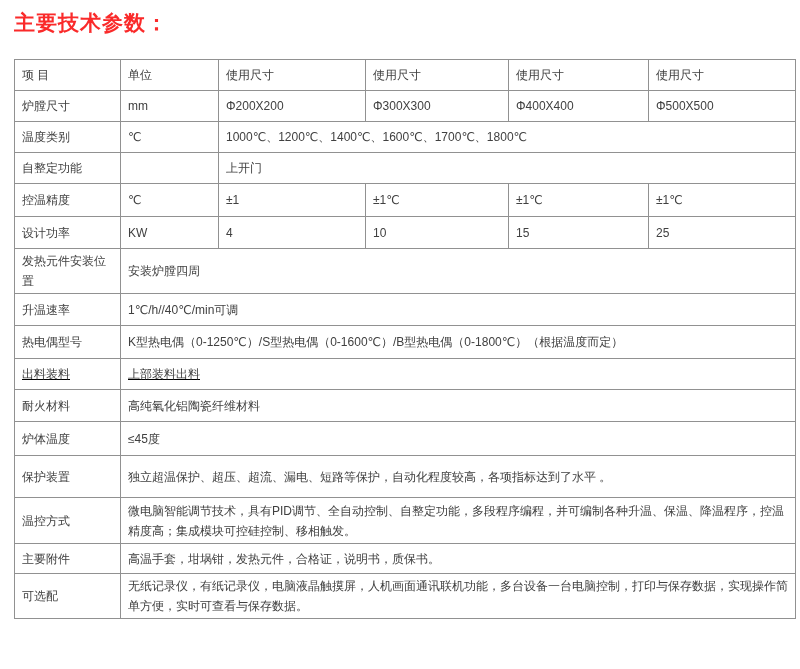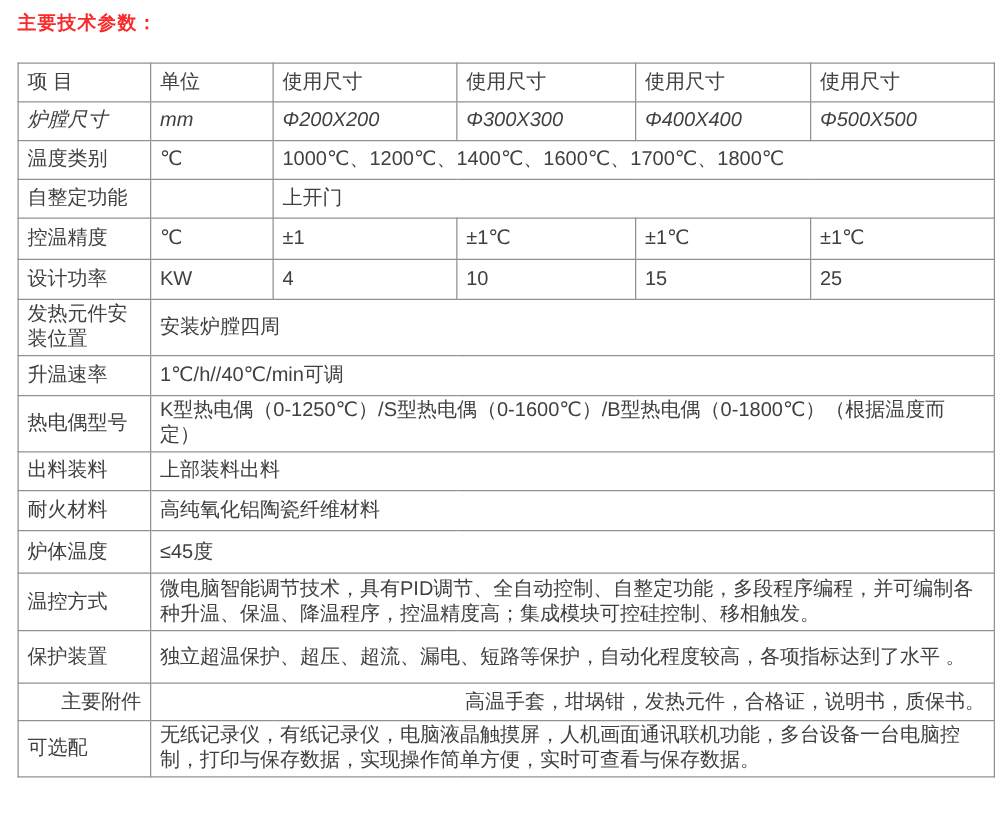--- a/index.html
+++ b/index.html
@@ -8,34 +8,34 @@
     background: #ffffff;
   }
   body {
     width: 800px;
     height: 669px;
     overflow: hidden;
     font-family: "Liberation Sans", "DejaVu Sans", sans-serif;
   }
   .page-title {
     margin: 9px 0 0 14px;
-    font-size: 15px;
+    font-size: 21px;
     font-weight: bold;
     letter-spacing: 1px;
   }
   table.specs {
     border-collapse: collapse;
     table-layout: fixed;
     width: 781px;
     margin: 22px 0 0 14px;
   }
   table.specs td {
     border: 1px solid #919191;
     padding: 2px 7px;
-    font-size: 16px;
+    font-size: 12px;
     color: #404040;
     line-height: 20px;
     vertical-align: middle;
     overflow: hidden;
     word-break: break-all;
   }
 </style>
 </head>
 <body>
 
@@ -52,21 +52,21 @@
     </colgroup>
   <tbody>
       <tr style="height: 31px;">
         <td colspan="1">项  目</td>
         <td colspan="1">单位</td>
         <td colspan="1">使用尺寸</td>
         <td colspan="1">使用尺寸</td>
         <td colspan="1">使用尺寸</td>
         <td colspan="1">使用尺寸</td>
       </tr>
-      <tr style="height: 31px; font-style: italic;">
+      <tr style="height: 31px;">
         <td colspan="1">炉膛尺寸</td>
         <td colspan="1">mm</td>
         <td colspan="1">Φ200X200</td>
         <td colspan="1">Φ300X300</td>
         <td colspan="1">Φ400X400</td>
         <td colspan="1">Φ500X500</td>
       </tr>
       <tr style="height: 31px;">
         <td colspan="1">温度类别</td>
         <td colspan="1">℃</td>
@@ -98,41 +98,41 @@
         <td colspan="5">安装炉膛四周</td>
       </tr>
       <tr style="height: 32px;">
         <td colspan="1">升温速率</td>
         <td colspan="5">1℃/h//40℃/min可调</td>
       </tr>
       <tr style="height: 33px; margin-left: 36px;">
         <td colspan="1">热电偶型号</td>
         <td colspan="5">K型热电偶（0-1250℃）/S型热电偶（0-1600℃）/B型热电偶（0-1800℃）（根据温度而定）</td>
       </tr>
-      <tr style="height: 31px;">
+      <tr style="height: 31px; text-decoration: underline;">
         <td colspan="1">出料装料</td>
         <td colspan="5">上部装料出料</td>
       </tr>
       <tr style="height: 32px;">
         <td colspan="1">耐火材料</td>
         <td colspan="5">高纯氧化铝陶瓷纤维材料</td>
       </tr>
       <tr style="height: 34px;">
         <td colspan="1">炉体温度</td>
         <td colspan="5">≤45度</td>
       </tr>
+      <tr style="height: 42px;">
+        <td colspan="1">保护装置</td>
+        <td colspan="5">独立超温保护、超压、超流、漏电、短路等保护，自动化程度较高，各项指标达到了水平 。</td>
+      </tr>
       <tr style="height: 46px;">
         <td colspan="1">温控方式</td>
         <td colspan="5">微电脑智能调节技术，具有PID调节、全自动控制、自整定功能，多段程序编程，并可编制各种升温、保温、降温程序，控温精度高；集成模块可控硅控制、移相触发。</td>
       </tr>
-      <tr style="height: 42px;">
-        <td colspan="1">保护装置</td>
-        <td colspan="5">独立超温保护、超压、超流、漏电、短路等保护，自动化程度较高，各项指标达到了水平 。</td>
-      </tr>
-      <tr style="height: 30px; text-align: right;">
+      <tr style="height: 30px;">
         <td colspan="1">主要附件</td>
         <td colspan="5">高温手套，坩埚钳，发热元件，合格证，说明书，质保书。</td>
       </tr>
       <tr style="height: 39px;">
         <td colspan="1">可选配</td>
         <td colspan="5">无纸记录仪，有纸记录仪，电脑液晶触摸屏，人机画面通讯联机功能，多台设备一台电脑控制，打印与保存数据，实现操作简单方便，实时可查看与保存数据。</td>
       </tr>
     </tbody>
 </table>
 

